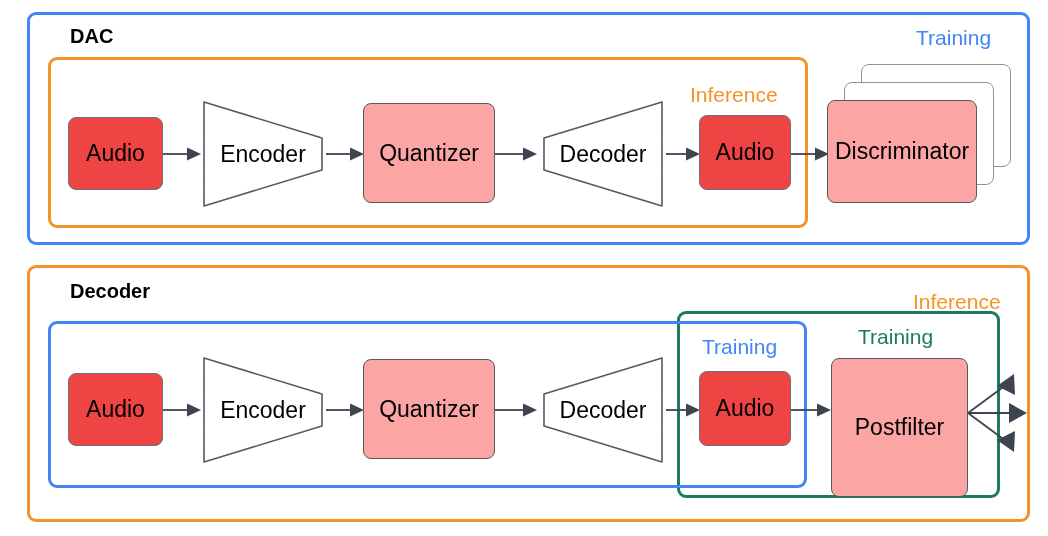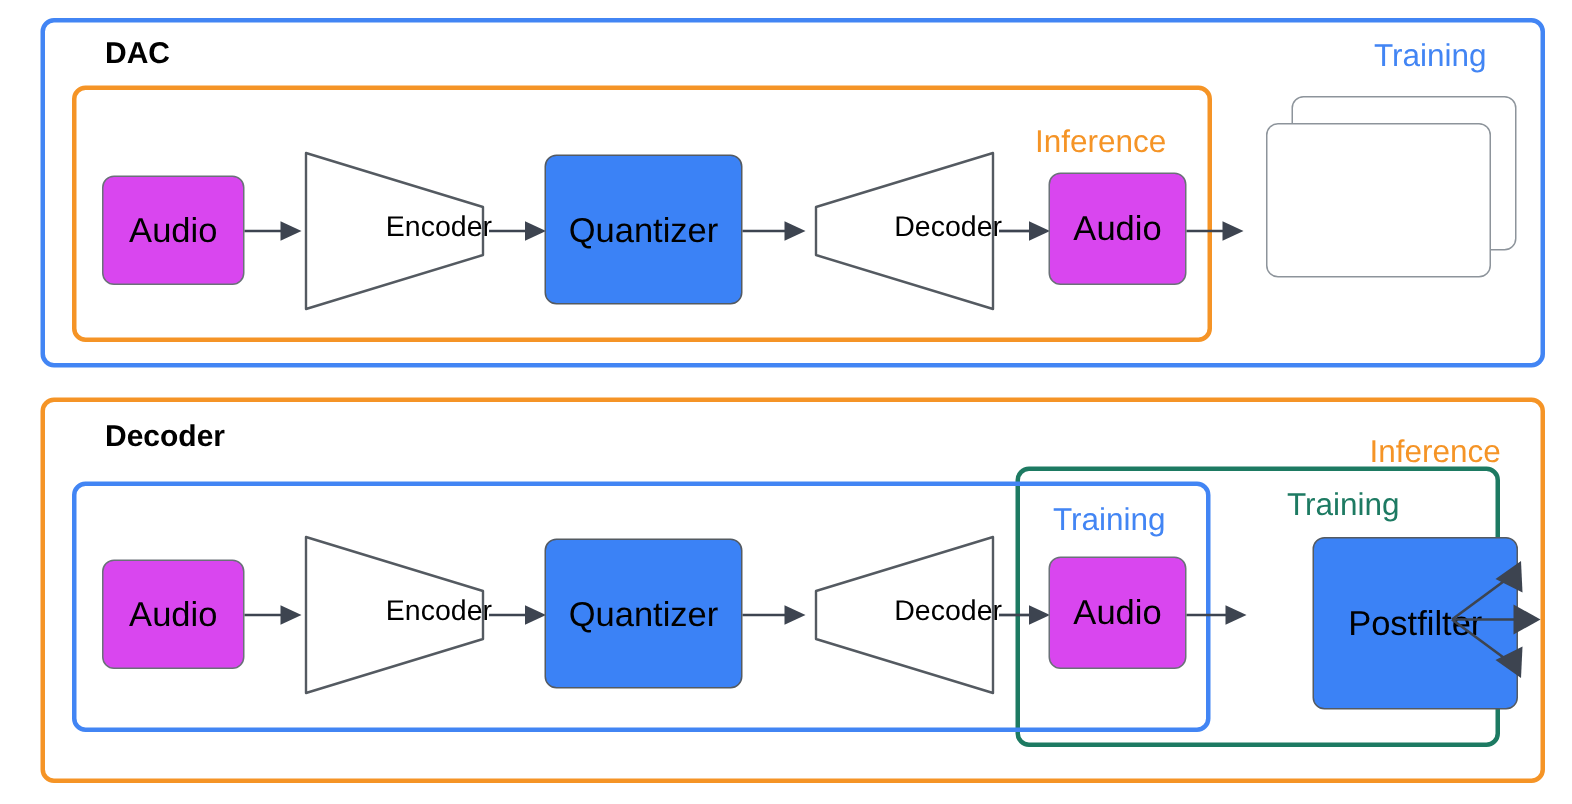--- a/index.html
+++ b/index.html
@@ -51,50 +51,50 @@
     line-height: 1;
     white-space: nowrap;
   }
 
   
   .node {
     position: absolute;
     box-sizing: border-box;
     border: 1.6px solid #545a61;
     border-radius: 8px;
-    background: #3b82f6;
+    background: #fca5a5;
     display: flex;
     align-items: center;
     justify-content: center;
     font-size: 23px;
     color: #000000;
     white-space: nowrap;
   }
   .node-audio {
-    background: #d946ef;
+    background: #ef4444;
     border-color: #6a7178;
   }
   .node-stack {
     position: absolute;
     box-sizing: border-box;
     border: 1.6px solid #8d949b;
     border-radius: 8px;
     background: #ffffff;
   }
 
   
   .trap {
     position: absolute;
   }
   .trap svg { display: block; overflow: visible; }
   .trap-label {
     position: absolute;
     left: 0; right: 0;
-    text-align: right;
-    font-size: 19px;
+    text-align: center;
+    font-size: 23px;
     color: #000000;
     white-space: nowrap;
   }
 
   
   .conn { position: absolute; }
   .conn svg { display: block; overflow: visible; }
 </style>
 </head>
 <body>
@@ -161,20 +161,21 @@
 
   <div class="conn" style="left:791px; top:144px;">
     <svg width="40" height="20" viewBox="0 0 40 20">
       <line x1="0" y1="10" x2="25" y2="10" stroke="#3d4450" stroke-width="1.8"></line>
       <polygon points="24,3.5 38,10 24,16.5" fill="#3d4450"></polygon>
     </svg>
   </div>
 
   <div class="node-stack" style="left:861px; top:64px; width:150px; height:103px;"></div>
   <div class="node-stack" style="left:844px; top:82px; width:150px; height:103px;"></div>
+  <div class="node" style="left:827px; top:100px; width:150px; height:103px;">Discriminator</div>
 
   <div class="frame frame-orange" style="left:27px; top:265px; width:1003px; height:257px;"></div>
 
   <div class="panel-title" style="left:70px; top:281px;">Decoder</div>
 
   <div class="frame-label lbl-orange" style="left:913px; top:279px;">Inference</div>
 
   <div class="frame frame-green" style="left:677px; top:311px; width:323px; height:187px;"></div>
 
   <div class="frame-label lbl-green" style="left:858px; top:326px;">Training</div>
@@ -231,21 +232,21 @@
 
   <div class="node node-audio" style="left:699px; top:371px; width:92px; height:75px;">Audio</div>
 
   <div class="conn" style="left:791px; top:400px;">
     <svg width="44" height="20" viewBox="0 0 44 20">
       <line x1="0" y1="10" x2="27" y2="10" stroke="#3d4450" stroke-width="1.8"></line>
       <polygon points="26,3.5 40,10 26,16.5" fill="#3d4450"></polygon>
     </svg>
   </div>
 
-  <div class="node" style="left:831px; top:358px; width:137px; height:115px;margin-left:44px;">Postfilter</div>
+  <div class="node" style="left:831px; top:358px; width:137px; height:139px;">Postfilter</div>
 
   <div class="conn" style="left:966px; top:368px;">
     <svg width="78" height="90" viewBox="0 0 78 90">
       <line x1="2" y1="45" x2="44" y2="14" stroke="#3d4450" stroke-width="1.8"></line>
       <polygon points="48,6 49,27 31,18" fill="#3d4450"></polygon>
       <line x1="2" y1="45" x2="44" y2="45" stroke="#3d4450" stroke-width="1.8"></line>
       <polygon points="43,35 61,45 43,55" fill="#3d4450"></polygon>
       <line x1="2" y1="45" x2="44" y2="76" stroke="#3d4450" stroke-width="1.8"></line>
       <polygon points="48,84 31,72 49,63" fill="#3d4450"></polygon>
     </svg>

